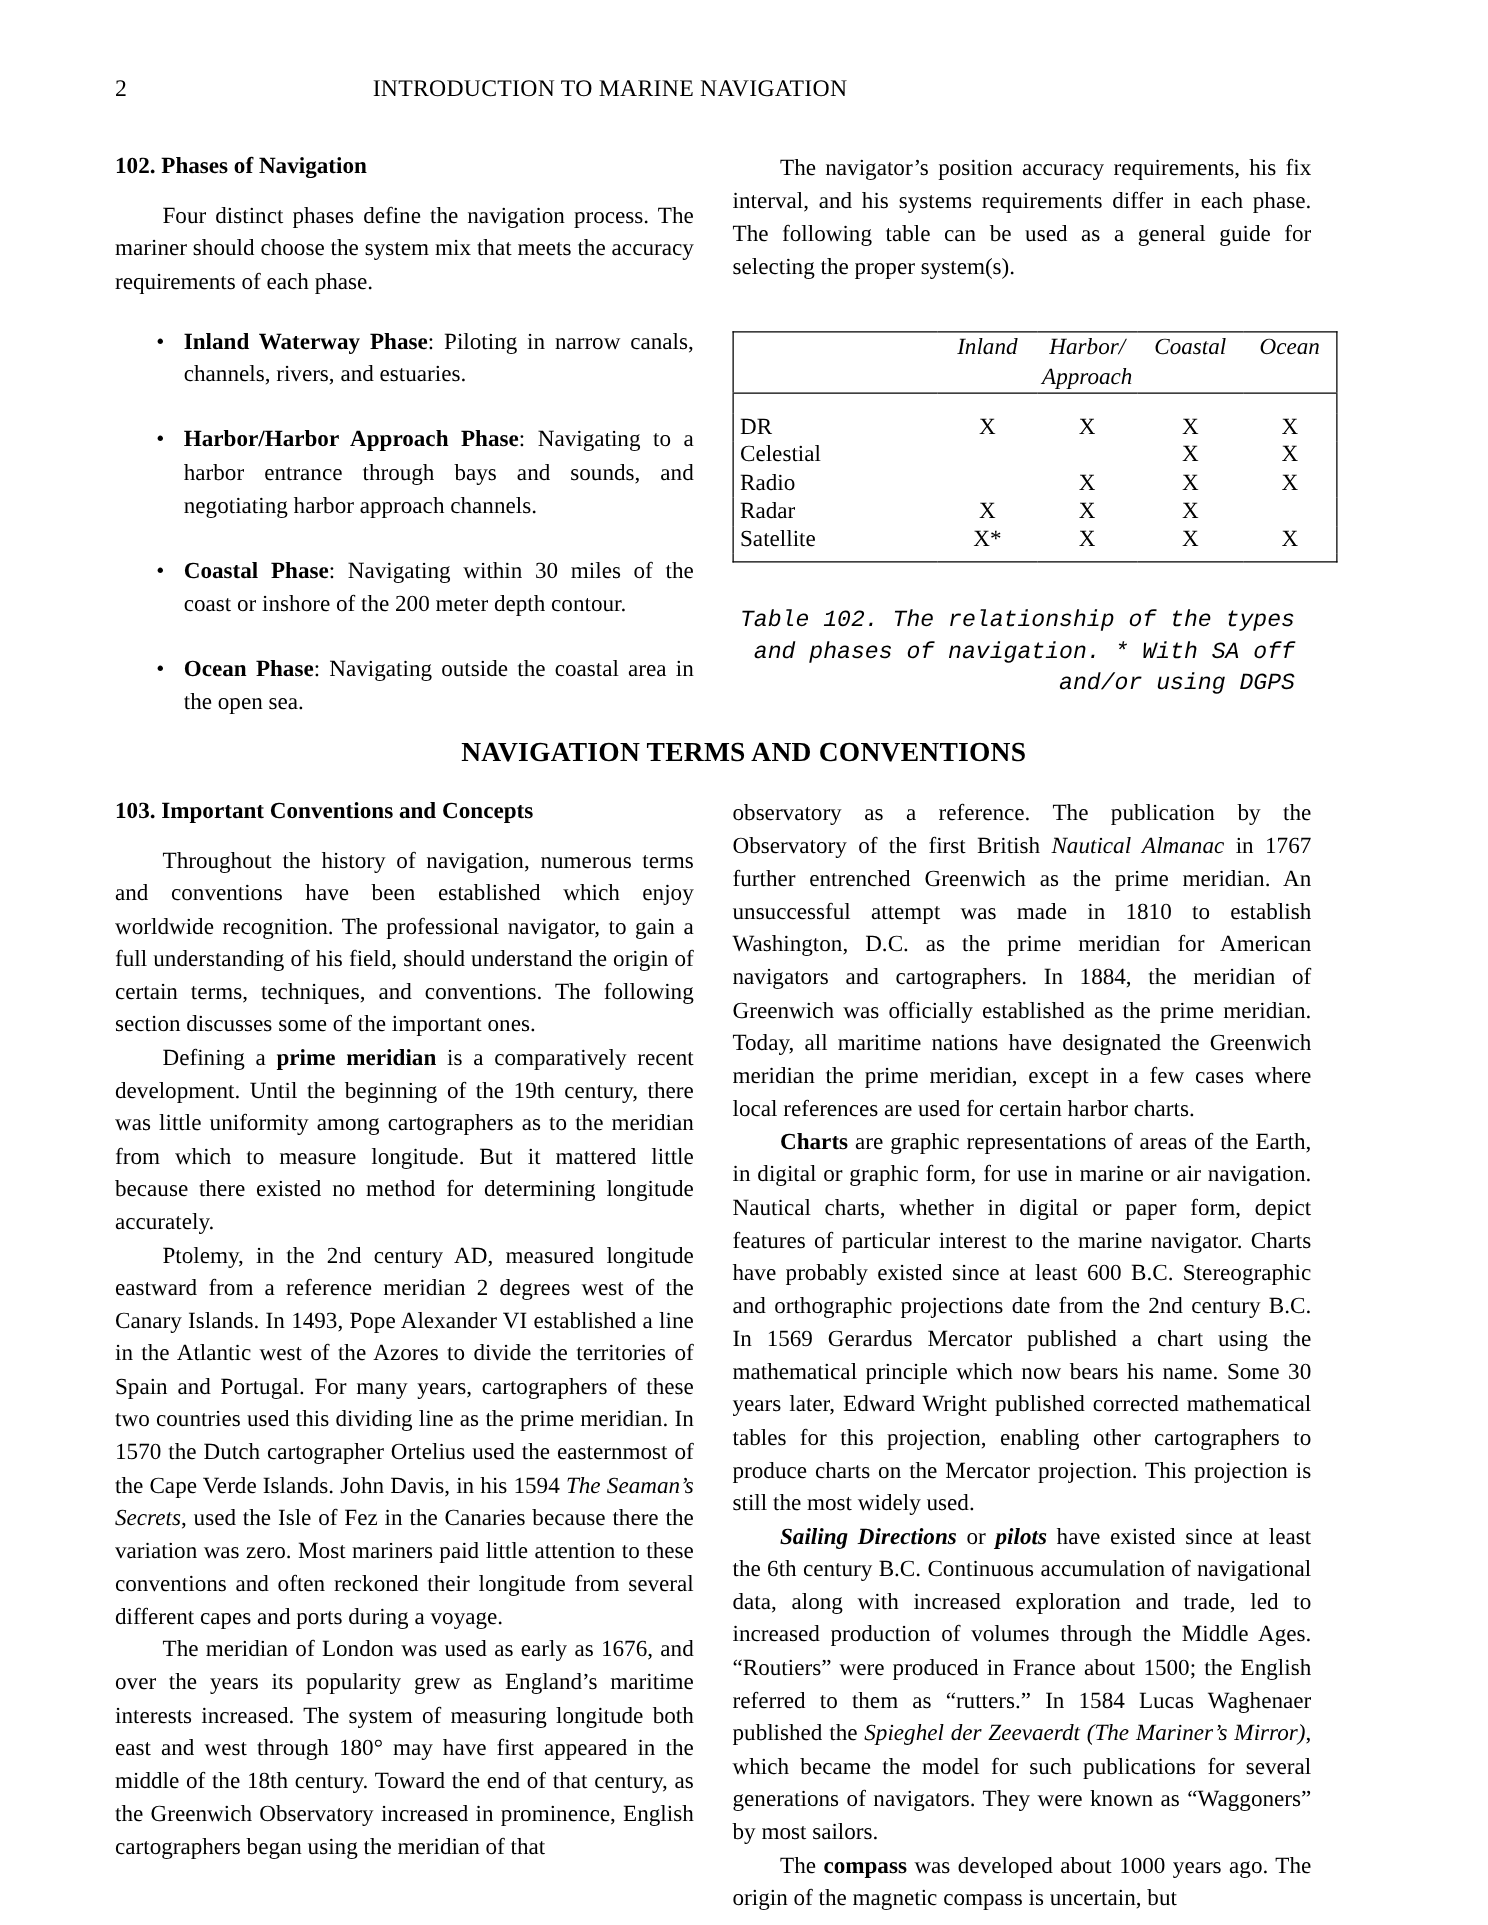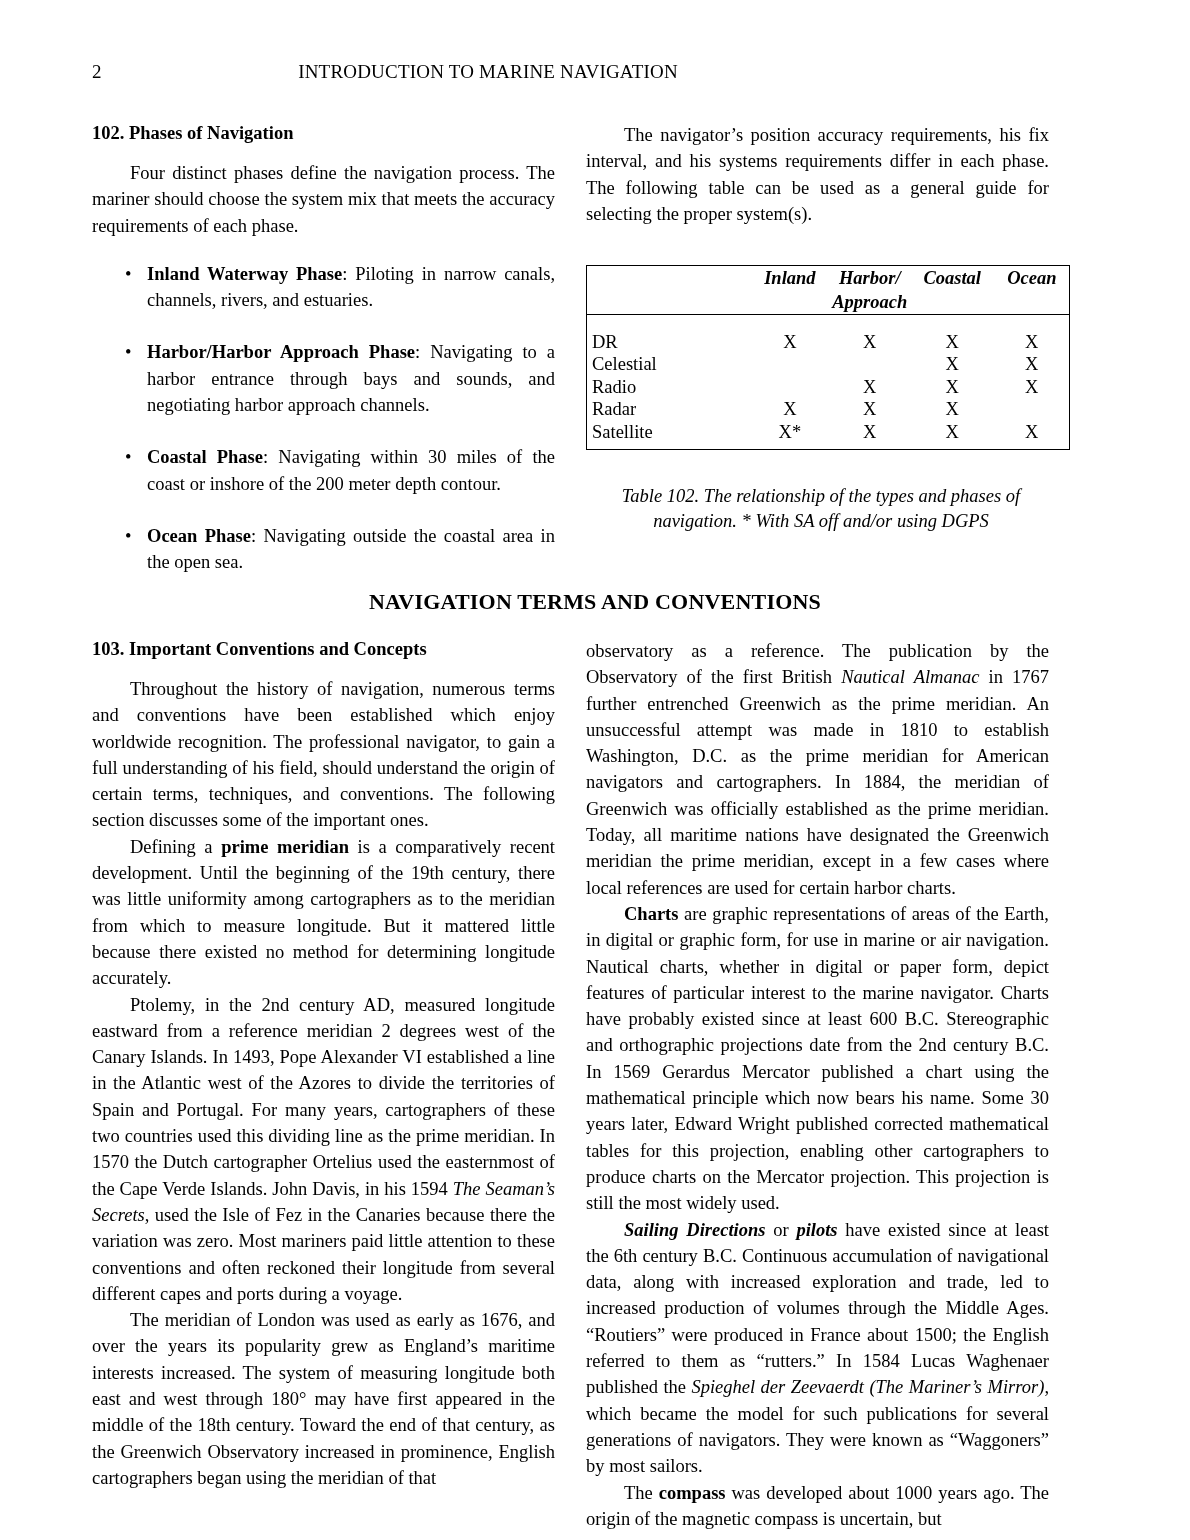--- a/index.html
+++ b/index.html
@@ -140,21 +140,21 @@
     vertical-align: top;
     padding: 0;
   }
   table.nav-table thead {
     border-bottom: 1.6px solid #000;
   }
   .thead-pad-top { height: 14px; }
   .hdr-two {
     display: block;
   }
-  .hdr-two span { display: block; line-height: 24px; font-weight: bold; }
+  .hdr-two span { display: block; line-height: 24px; }
   table.nav-table tbody tr td {
     font-size: 18.5px;
     line-height: 22.4px;
     padding: 0;
     text-align: center;
     vertical-align: middle;
   }
   table.nav-table tbody tr td.rowlabel {
     text-align: left;
     padding-left: 5px;
@@ -163,28 +163,29 @@
   table.nav-table tbody tr.spacer-row td { height: 16px; }
   table.nav-table tbody tr.last-pad td { height: 6px; }
   col.c-label { width: 164px; }
   col.c-inland { width: 80px; }
   col.c-harbor { width: 80px; }
   col.c-coastal { width: 85px; }
   col.c-ocean { width: 75px; }
 
   p.table-caption {
     position: absolute;
-    left: 586px;
+    left: 566px;
     top: 484px;
     width: 470px;
     font-size: 18.5px;
     font-style: italic;
     line-height: 25px;
     margin: 0;
-    text-align: center;
+    text-align: right;
+    font-family: Liberation Mono, monospace;
   }
 
   
   h1.major-head {
     position: absolute;
     left: 92px;
     top: 588px;
     width: 1006px;
     text-align: center;
     font-size: 22px;

